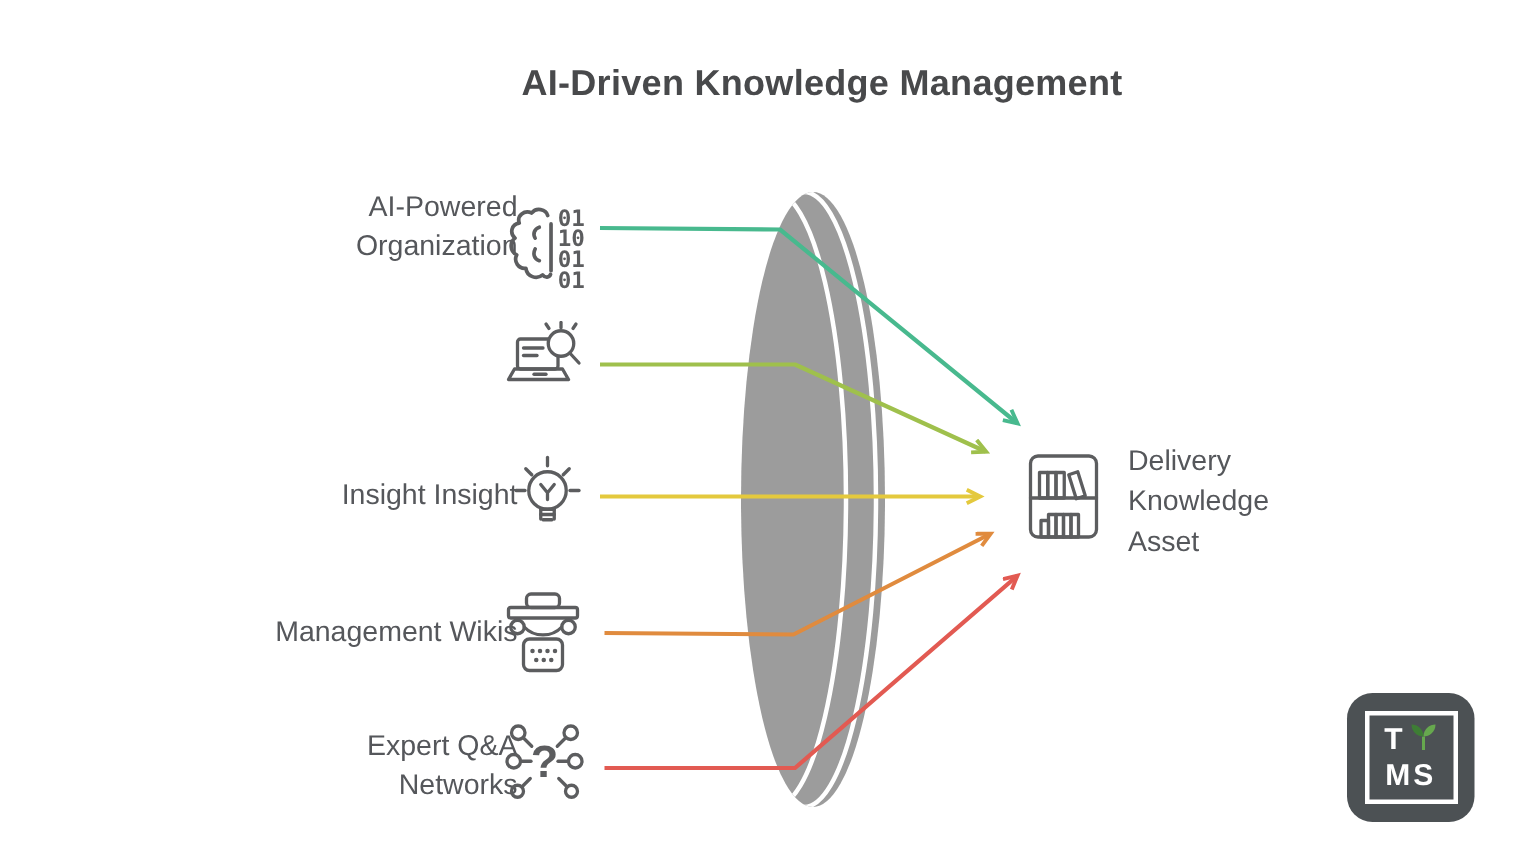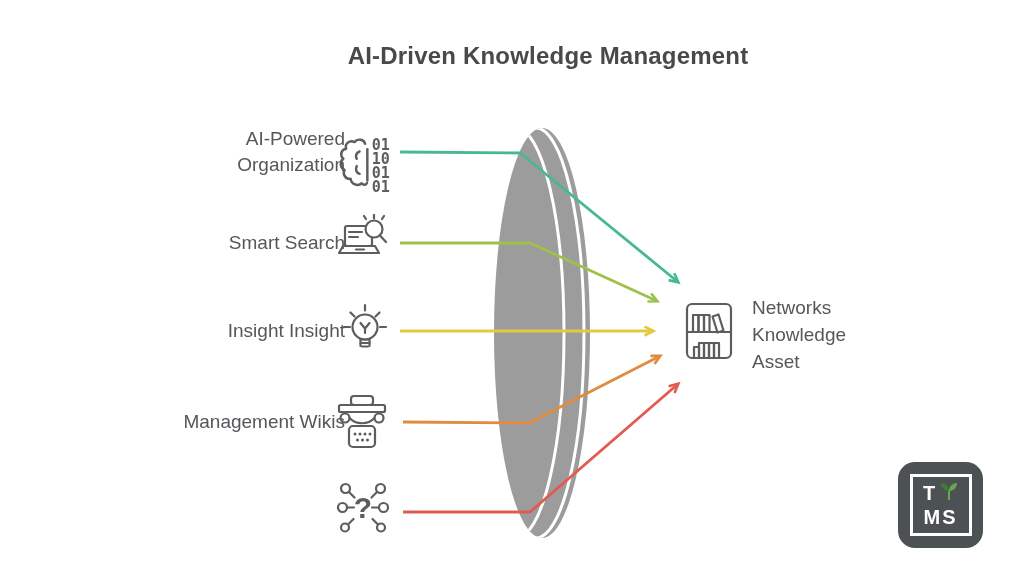--- a/index.html
+++ b/index.html
@@ -77,25 +77,26 @@
       <path d="M400,152 L520,153 L678,282" marker-end="url(#mk0)" stroke="#48b98e"></path>
       <path d="M400,243 L530,243 L657,301" marker-end="url(#mk1)" stroke="#9fc04c"></path>
       <path d="M400,331 L653,331" marker-end="url(#mk2)" stroke="#e4c93d"></path>
       <path d="M403,422 L529,423 L660,356" marker-end="url(#mk3)" stroke="#e08b3e"></path>
       <path d="M403,512 L530,512 L678,384" marker-end="url(#mk4)" stroke="#e25a52"></path>
     </g>
   </svg>
 
   <div class="src-label" style="top:126px;">AI-Powered
 Organization</div>
-  <div class="src-label" style="top:230px;">Smart Search</div>
   <div class="src-label" style="top:318px;">Insight Insight</div>
   <div class="src-label" style="top:409px;">Management Wikis</div>
-
-  <div class="dst-label">Networks
+  <div class="src-label" style="top:485px;">Expert Q&amp;A
+Networks</div>
+
+  <div class="dst-label">Delivery
 Knowledge
 Asset</div>
 
   <div class="icon" style="left:335px;top:122px;margin-top:12px;">
     <svg width="58" height="64" viewBox="0 0 52 56">
       <path class="ic" d="M27,8 C26,4 20,3 17.5,6.5 C13,4.5 8.5,8 10,12.5 C5.5,13 4,18.5 7.5,21.5 C4,24 4.5,29.5 8.5,31.5 C6.5,35.5 9.5,40 14,39.5 C14.5,44.5 20.5,46.5 24,43.5 C25.5,45.5 28,45.2 28.7,43.2"></path>
       <path class="ic" d="M29,13 V41"></path>
       <path class="ic" d="M22,15 C19,16 18,19 19.5,21.5"></path>
       <path class="ic" d="M19.5,28 C18,31 19,34 22,35"></path>
       <text class="ic-txt" x="33" y="14" font-size="13.5">01</text>

